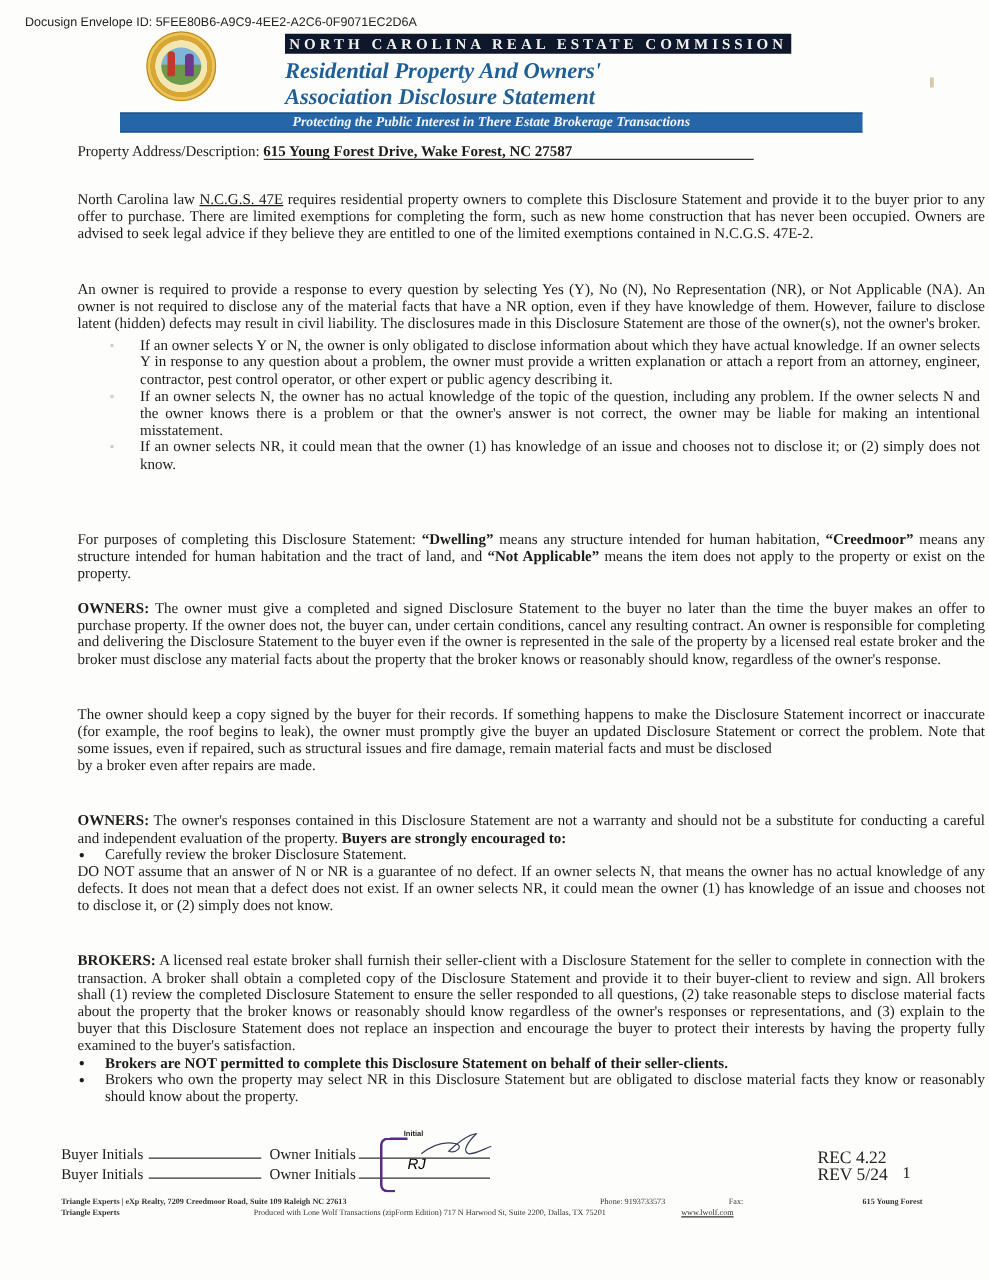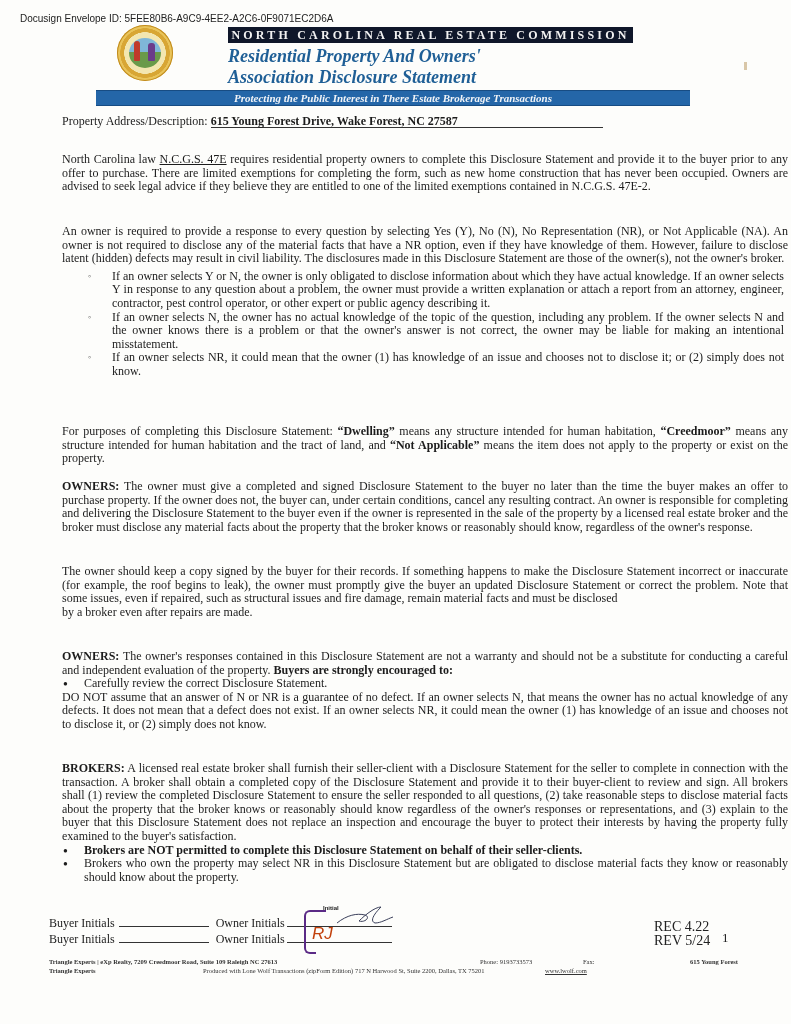--- a/index.html
+++ b/index.html
@@ -48,21 +48,21 @@
   b { font-weight:bold; }
 
   .sig { position:absolute; left:49px; top:915px; font-size:12px; line-height:16px; }
   .sig .row { position:relative; height:16px; white-space:nowrap; }
   .sig .lbl { display:inline-block; }
   .sig .line { display:inline-block; width:90px; border-bottom:1px solid #333; height:11px; vertical-align:baseline; margin:0 4px; }
   .sig .oline { display:inline-block; width:105px; border-bottom:1px solid #333; height:11px; vertical-align:baseline; margin-left:2px; }
   .bracket { position:absolute; left:304px; top:910px; width:10px; height:40px; border:2px solid #5b2a86; border-right:none; border-radius:6px 0 0 6px; }
   .bracket-top { position:absolute; left:312px; top:910px; width:14px; height:0; border-top:2px solid #5b2a86; }
   .initial-tag { position:absolute; left:323px; top:905px; font-family:"Liberation Sans", sans-serif; font-size:6px; font-weight:bold; color:#222; }
-  .rj { position:absolute; left:312px; top:924px; font-family:"Liberation Sans", sans-serif; font-size:17px; color:#c2410c; font-style:italic; }
+  .rj { position:absolute; left:326px; top:924px; font-family:"Liberation Sans", sans-serif; font-size:12px; color:#000000; font-style:italic; }
   .scribble { position:absolute; left:335px; top:905px; }
 
   .rev { position:absolute; left:654px; top:920px; font-size:14px; line-height:14px; color:#222; }
   .pageno { position:absolute; left:722px; top:930px; font-size:13px; color:#222; }
 
   .foot { position:absolute; font-size:6.5px; line-height:9px; color:#333; white-space:nowrap; }
   .foot.bold { font-weight:bold; }
 </style>
 </head>
 <body>
@@ -111,21 +111,21 @@
 <div class="content p5">
   <div>The owner should keep a copy signed by the buyer for their records. If something happens to make the Disclosure Statement incorrect or inaccurate (for example, the roof begins to leak), the owner must promptly give the buyer an updated Disclosure Statement or correct the problem. Note that some issues, even if repaired, such as structural issues and fire damage, remain material facts and must be disclosed</div>
   <div>by a broker even after repairs are made.</div>
 </div>
 
 <div class="content p6">
   <div>
     <b>OWNERS:</b><span> The owner's responses contained in this Disclosure Statement are not a warranty and should not be a substitute for conducting a careful and independent evaluation of the property. </span><b>Buyers are strongly encouraged to:</b>
   </div>
   <ul class="dots">
-    <li>Carefully review the correct Disclosure Statement.</li>
+    <li>Carefully review the broker Disclosure Statement.</li>
   </ul>
   <div>DO NOT assume that an answer of N or NR is a guarantee of no defect. If an owner selects N, that means the owner has no actual knowledge of any defects. It does not mean that a defect does not exist. If an owner selects NR, it could mean the owner (1) has knowledge of an issue and chooses not to disclose it, or (2) simply does not know.</div>
 </div>
 
 <div class="content p7">
   <div>
     <b>BROKERS:</b><span> A licensed real estate broker shall furnish their seller-client with a Disclosure Statement for the seller to complete in connection with the transaction. A broker shall obtain a completed copy of the Disclosure Statement and provide it to their buyer-client to review and sign. All brokers shall (1) review the completed Disclosure Statement to ensure the seller responded to all questions, (2) take reasonable steps to disclose material facts about the property that the broker knows or reasonably should know regardless of the owner's responses or representations, and (3) explain to the buyer that this Disclosure Statement does not replace an inspection and encourage the buyer to protect their interests by having the property fully examined to the buyer's satisfaction.</span>
   </div>
   <ul class="dots">
     <li><b>Brokers are NOT permitted to complete this Disclosure Statement on behalf of their seller-clients.</b></li>

